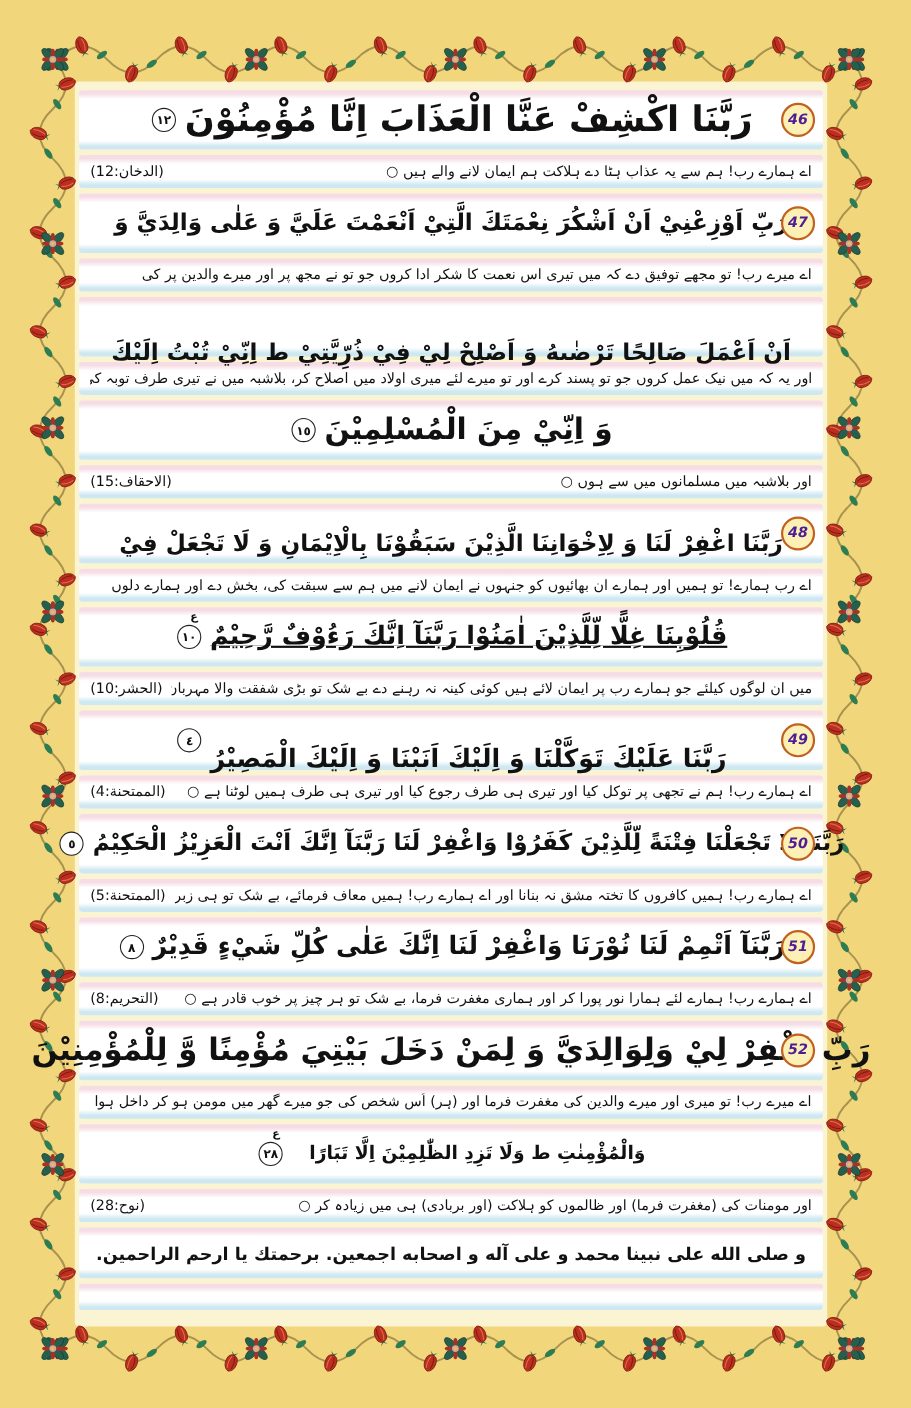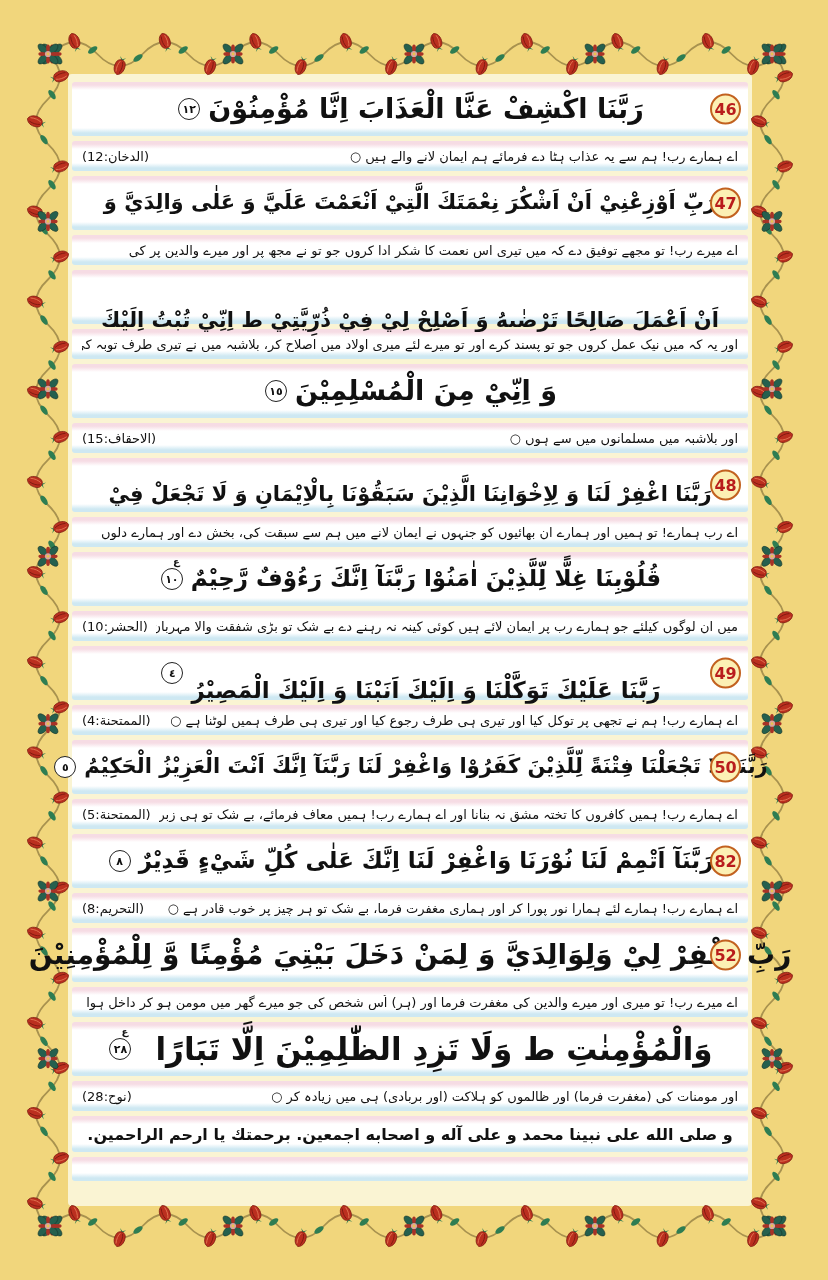--- a/index.html
+++ b/index.html
@@ -23,37 +23,37 @@
   .arabic{
     height:54px;display:flex;align-items:center;justify-content:center;
     position:relative;padding:0 42px;font-weight:bold;direction:rtl;
   }
   .atext{white-space:nowrap;line-height:1.1;}
   .badge{
     position:absolute;right:7px;top:50%;transform:translateY(-50%);
     width:27px;height:27px;border-radius:50%;
     border:2px solid #c2611f;background:#fcf0b4;
     display:flex;align-items:center;justify-content:center;
-    font-size:16px;font-weight:bold;color:#b91c1c;
+    font-size:13px;font-weight:bold;color:#4c1d95;font-style:italic;
   }
   .ayah{
     width:20px;height:20px;border:1.5px solid #222;border-radius:50%;
     display:inline-flex;align-items:center;justify-content:center;
     font-size:11px;font-weight:bold;flex:none;position:relative;
     margin-left:2px;margin-right:8px;background:#fff;
   }
   .ruku{position:absolute;top:-13px;right:2px;font-size:10px;font-weight:bold;}
   .urdu{
     height:30px;display:flex;align-items:center;justify-content:space-between;
     direction:rtl;padding:0 10px;font-size:13px;
   }
   .utext{min-width:0;overflow:hidden;white-space:nowrap;}
   .ref{flex:none;font-size:13px;font-weight:500;margin-inline-start:8px;white-space:nowrap;}
   .closing{
-    height:36px;display:flex;align-items:center;justify-content:center;
+    height:46px;display:flex;align-items:center;justify-content:center;
     font-weight:bold;font-size:16px;direction:rtl;
   }
   .empty{height:24px;}
 </style>
 </head>
 <body>
 
 <svg class="border-svg" width="828" height="1280" viewBox="0 0 828 1280">
   <defs>
     <g id="rose">
@@ -292,27 +292,27 @@
         <use href="#dflower" transform="translate(837.1,0)"></use>
         <use href="#dflower" transform="translate(1004.6,0)"></use>
         <use href="#dflower" transform="translate(1172.0,0)"></use>
       </g>
     </g>
 </svg>
 
 <main id="content">
     <div class="box arabic">
       <span class="badge">46</span>
-      <span class="atext" style="font-size: 27px;">رَبَّنَا اكْشِفْ عَنَّا الْعَذَابَ اِنَّا مُؤْمِنُوْنَ</span>
+      <span class="atext" style="font-size: 32px;">رَبَّنَا اكْشِفْ عَنَّا الْعَذَابَ اِنَّا مُؤْمِنُوْنَ</span>
       <span class="ayah">
         <span>١٢</span>
       </span>
     </div>
     <div class="box urdu">
-      <span class="utext">اے ہمارے رب! ہم سے یہ عذاب ہٹا دے فرمائے ہم ایمان لانے والے ہیں ○</span>
+      <span class="utext">اے ہمارے رب! ہم سے یہ عذاب ہٹا دے ہلاکت ہم ایمان لانے والے ہیں ○</span>
       <span class="ref">(الدخان:12)</span>
     </div>
     <div class="box arabic">
       <span class="badge">47</span>
       <span class="atext" style="font-size: 21px;">رَبِّ اَوْزِعْنِيْ اَنْ اَشْكُرَ نِعْمَتَكَ الَّتِيْ اَنْعَمْتَ عَلَيَّ وَ عَلٰى وَالِدَيَّ وَ</span>
     </div>
     <div class="box urdu">
       <span class="utext">اے میرے رب! تو مجھے توفیق دے کہ میں تیری اس نعمت کا شکر ادا کروں جو تو نے مجھ پر اور میرے والدین پر کی</span>
     </div>
     <div class="box arabic">
@@ -332,21 +332,21 @@
       <span class="ref">(الاحقاف:15)</span>
     </div>
     <div class="box arabic">
       <span class="badge">48</span>
       <span class="atext" style="font-size: 21px; margin-top: 20px;">رَبَّنَا اغْفِرْ لَنَا وَ لِاِخْوَانِنَا الَّذِيْنَ سَبَقُوْنَا بِالْاِيْمَانِ وَ لَا تَجْعَلْ فِيْ</span>
     </div>
     <div class="box urdu">
       <span class="utext">اے رب ہمارے! تو ہمیں اور ہمارے ان بھائیوں کو جنہوں نے ایمان لانے میں ہم سے سبقت کی، بخش دے اور ہمارے دلوں</span>
     </div>
     <div class="box arabic">
-      <span class="atext" style="font-size: 23px;">قُلُوْبِنَا غِلًّا لِّلَّذِيْنَ اٰمَنُوْا رَبَّنَآ اِنَّكَ رَءُوْفٌ رَّحِيْمٌ</span>
+      <span class="atext" style="font-size: 23px; text-decoration: underline;">قُلُوْبِنَا غِلًّا لِّلَّذِيْنَ اٰمَنُوْا رَبَّنَآ اِنَّكَ رَءُوْفٌ رَّحِيْمٌ</span>
       <span class="ayah">
         <span>١٠</span>
         <span class="ruku">ع</span>
       </span>
     </div>
     <div class="box urdu">
       <span class="utext">میں ان لوگوں کیلئے جو ہمارے رب پر ایمان لائے ہیں کوئی کینہ نہ رہنے دے بے شک تو بڑی شفقت والا مہربان ہے ○</span>
       <span class="ref">(الحشر:10)</span>
     </div>
     <div class="box arabic">
@@ -365,39 +365,39 @@
       <span class="atext" style="font-size: 21px;">رَبَّنَا لَا تَجْعَلْنَا فِتْنَةً لِّلَّذِيْنَ كَفَرُوْا وَاغْفِرْ لَنَا رَبَّنَآ اِنَّكَ اَنْتَ الْعَزِيْزُ الْحَكِيْمُ</span>
       <span class="ayah">
         <span>٥</span>
       </span>
     </div>
     <div class="box urdu">
       <span class="utext">اے ہمارے رب! ہمیں کافروں کا تختہ مشق نہ بنانا اور اے ہمارے رب! ہمیں معاف فرمائے، بے شک تو ہی زبردست ہے، حکمت والا ہے ○</span>
       <span class="ref">(الممتحنة:5)</span>
     </div>
     <div class="box arabic">
-      <span class="badge">82</span>
+      <span class="badge">51</span>
       <span class="atext" style="font-size: 23px;">رَبَّنَآ اَتْمِمْ لَنَا نُوْرَنَا وَاغْفِرْ لَنَا اِنَّكَ عَلٰى كُلِّ شَيْءٍ قَدِيْرٌ</span>
       <span class="ayah">
         <span>٨</span>
       </span>
     </div>
     <div class="box urdu">
       <span class="utext">اے ہمارے رب! ہمارے لئے ہمارا نور پورا کر اور ہماری مغفرت فرما، بے شک تو ہر چیز پر خوب قادر ہے ○</span>
       <span class="ref">(التحریم:8)</span>
     </div>
     <div class="box arabic">
       <span class="badge">52</span>
       <span class="atext" style="font-size: 28px;">رَبِّ اغْفِرْ لِيْ وَلِوَالِدَيَّ وَ لِمَنْ دَخَلَ بَيْتِيَ مُؤْمِنًا وَّ لِلْمُؤْمِنِيْنَ</span>
     </div>
     <div class="box urdu">
       <span class="utext">اے میرے رب! تو میری اور میرے والدین کی مغفرت فرما اور (ہر) اُس شخص کی جو میرے گھر میں مومن ہو کر داخل ہوا اور مومنین</span>
     </div>
     <div class="box arabic">
-      <span class="atext" style="font-size: 31px; margin-left: 16px;">وَالْمُؤْمِنٰتِ ط وَلَا تَزِدِ الظّٰلِمِيْنَ اِلَّا تَبَارًا</span>
+      <span class="atext" style="font-size: 17px; margin-left: 16px;">وَالْمُؤْمِنٰتِ ط وَلَا تَزِدِ الظّٰلِمِيْنَ اِلَّا تَبَارًا</span>
       <span class="ayah">
         <span>٢٨</span>
         <span class="ruku">ع</span>
       </span>
     </div>
     <div class="box urdu">
       <span class="utext">اور مومنات کی (مغفرت فرما) اور ظالموں کو ہلاکت (اور بربادی) ہی میں زیادہ کر ○</span>
       <span class="ref">(نوح:28)</span>
     </div>
     <div class="box closing">

